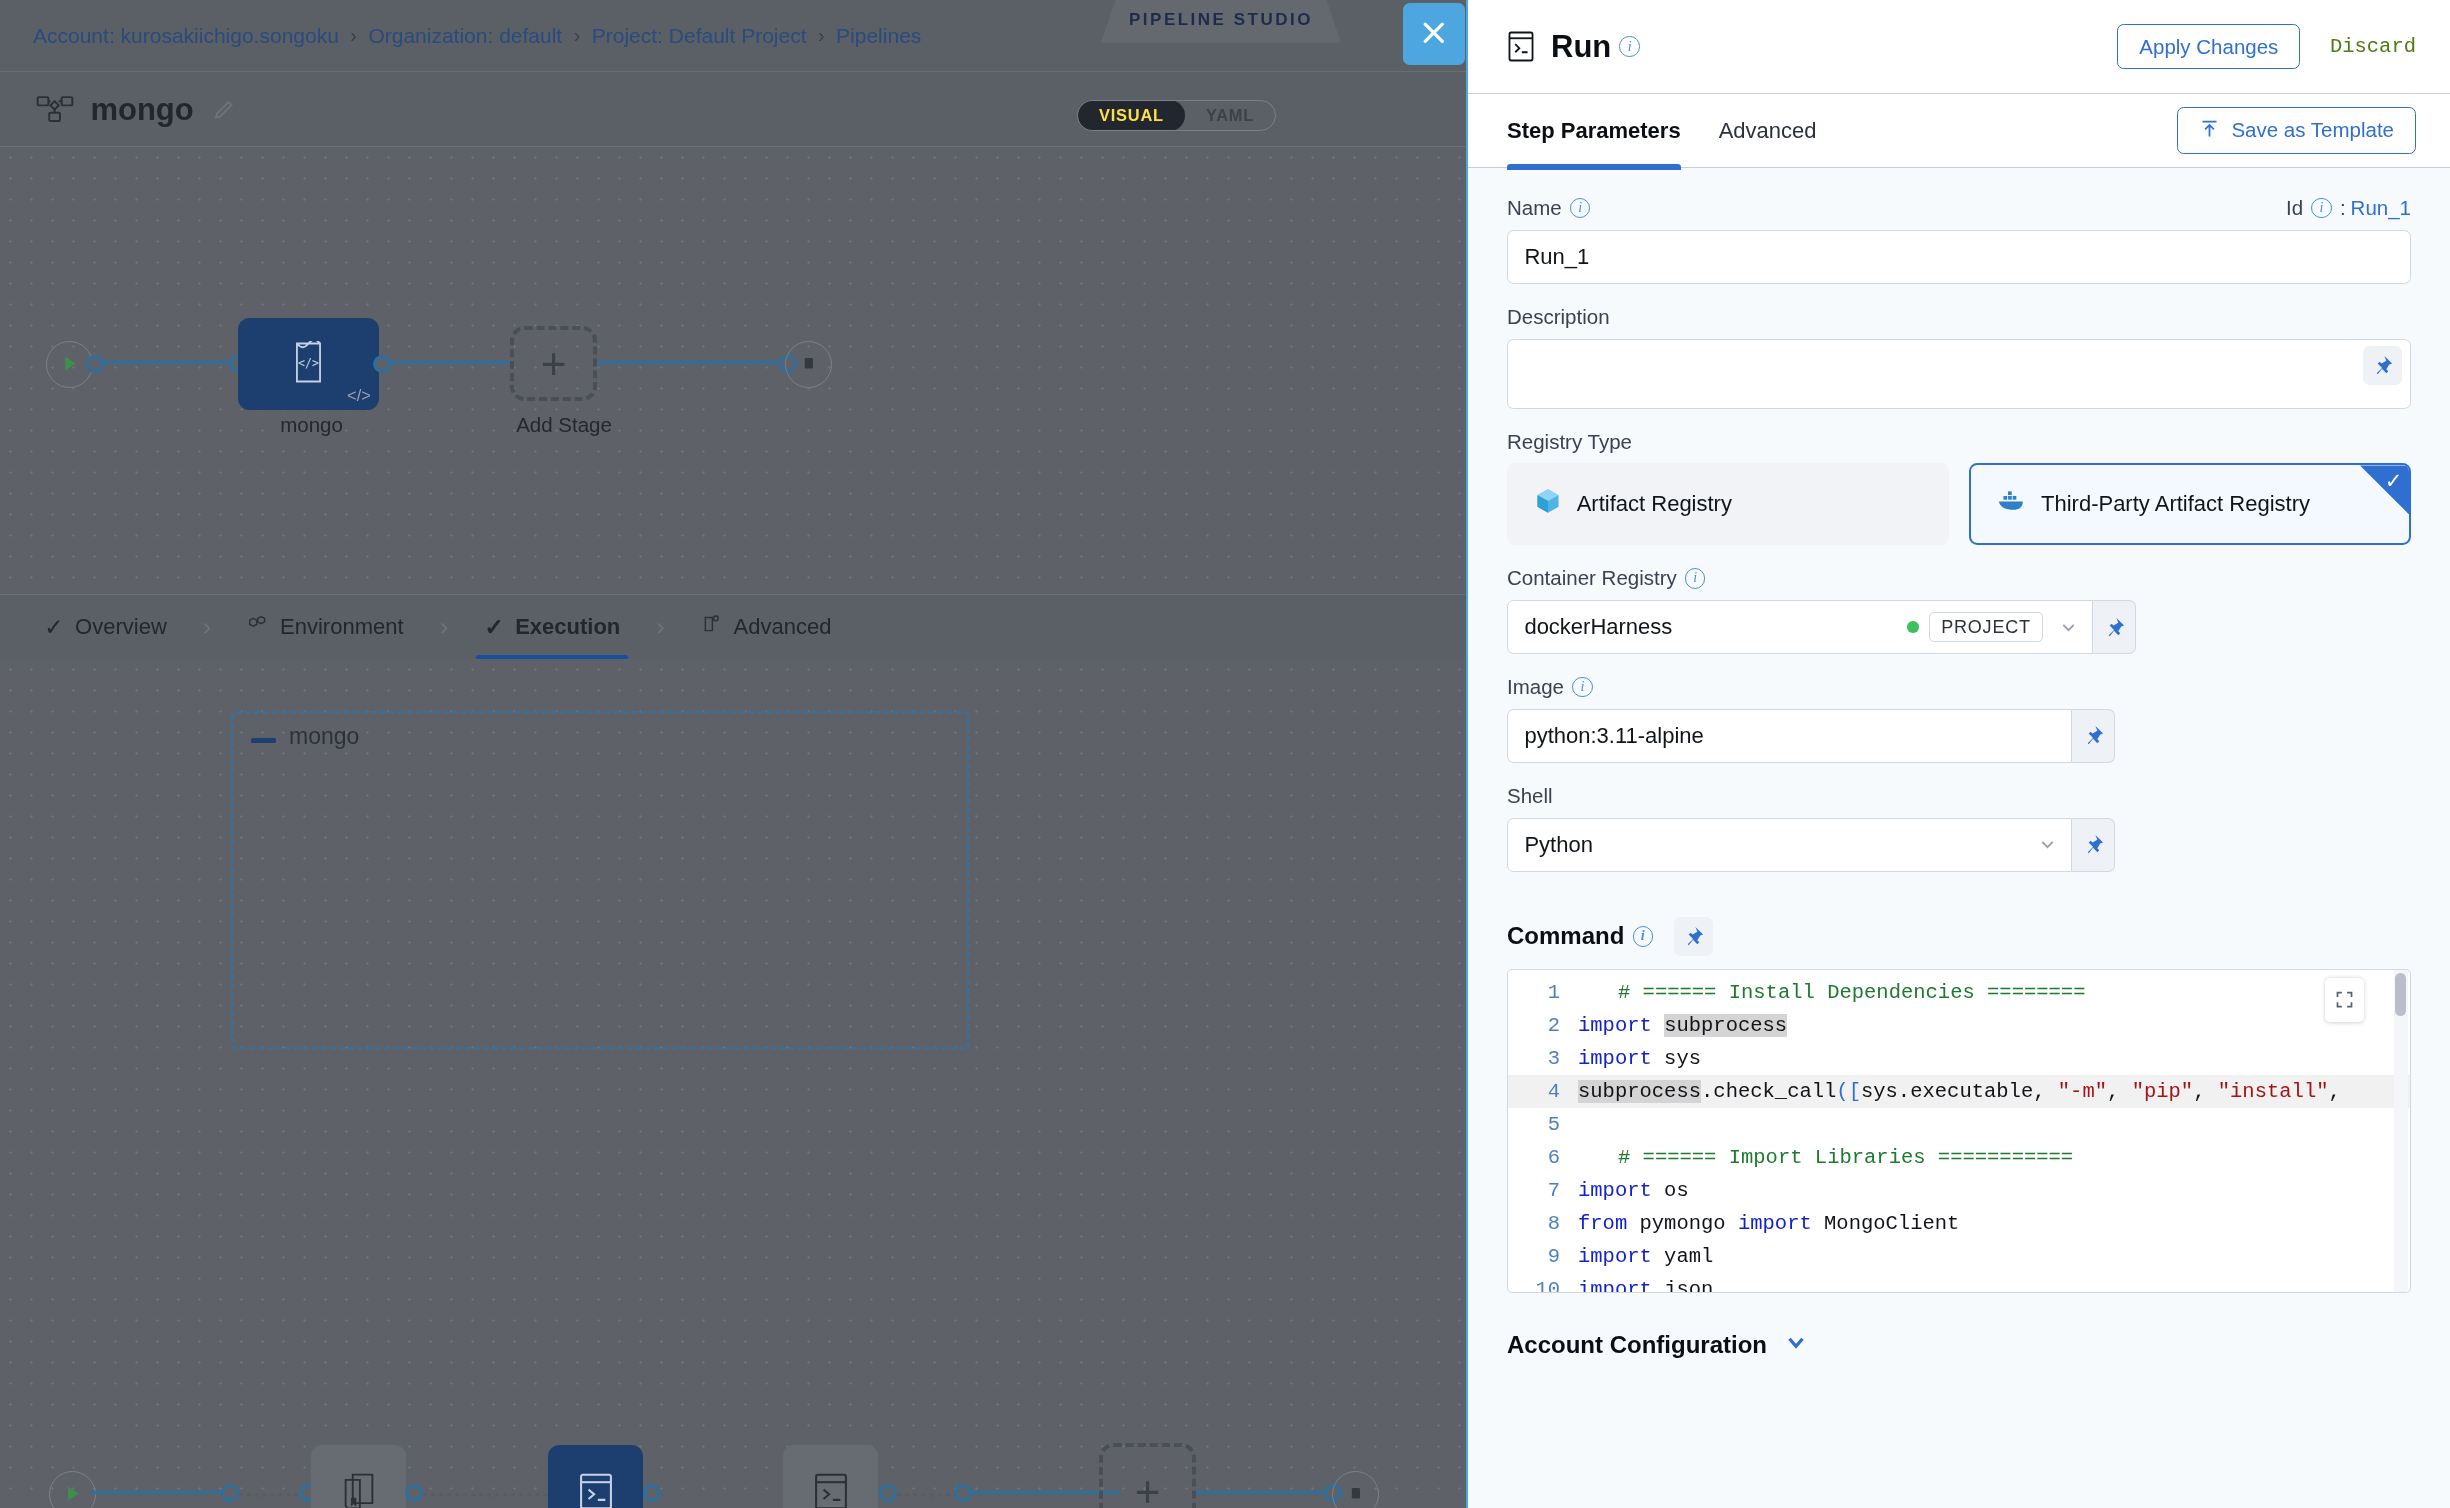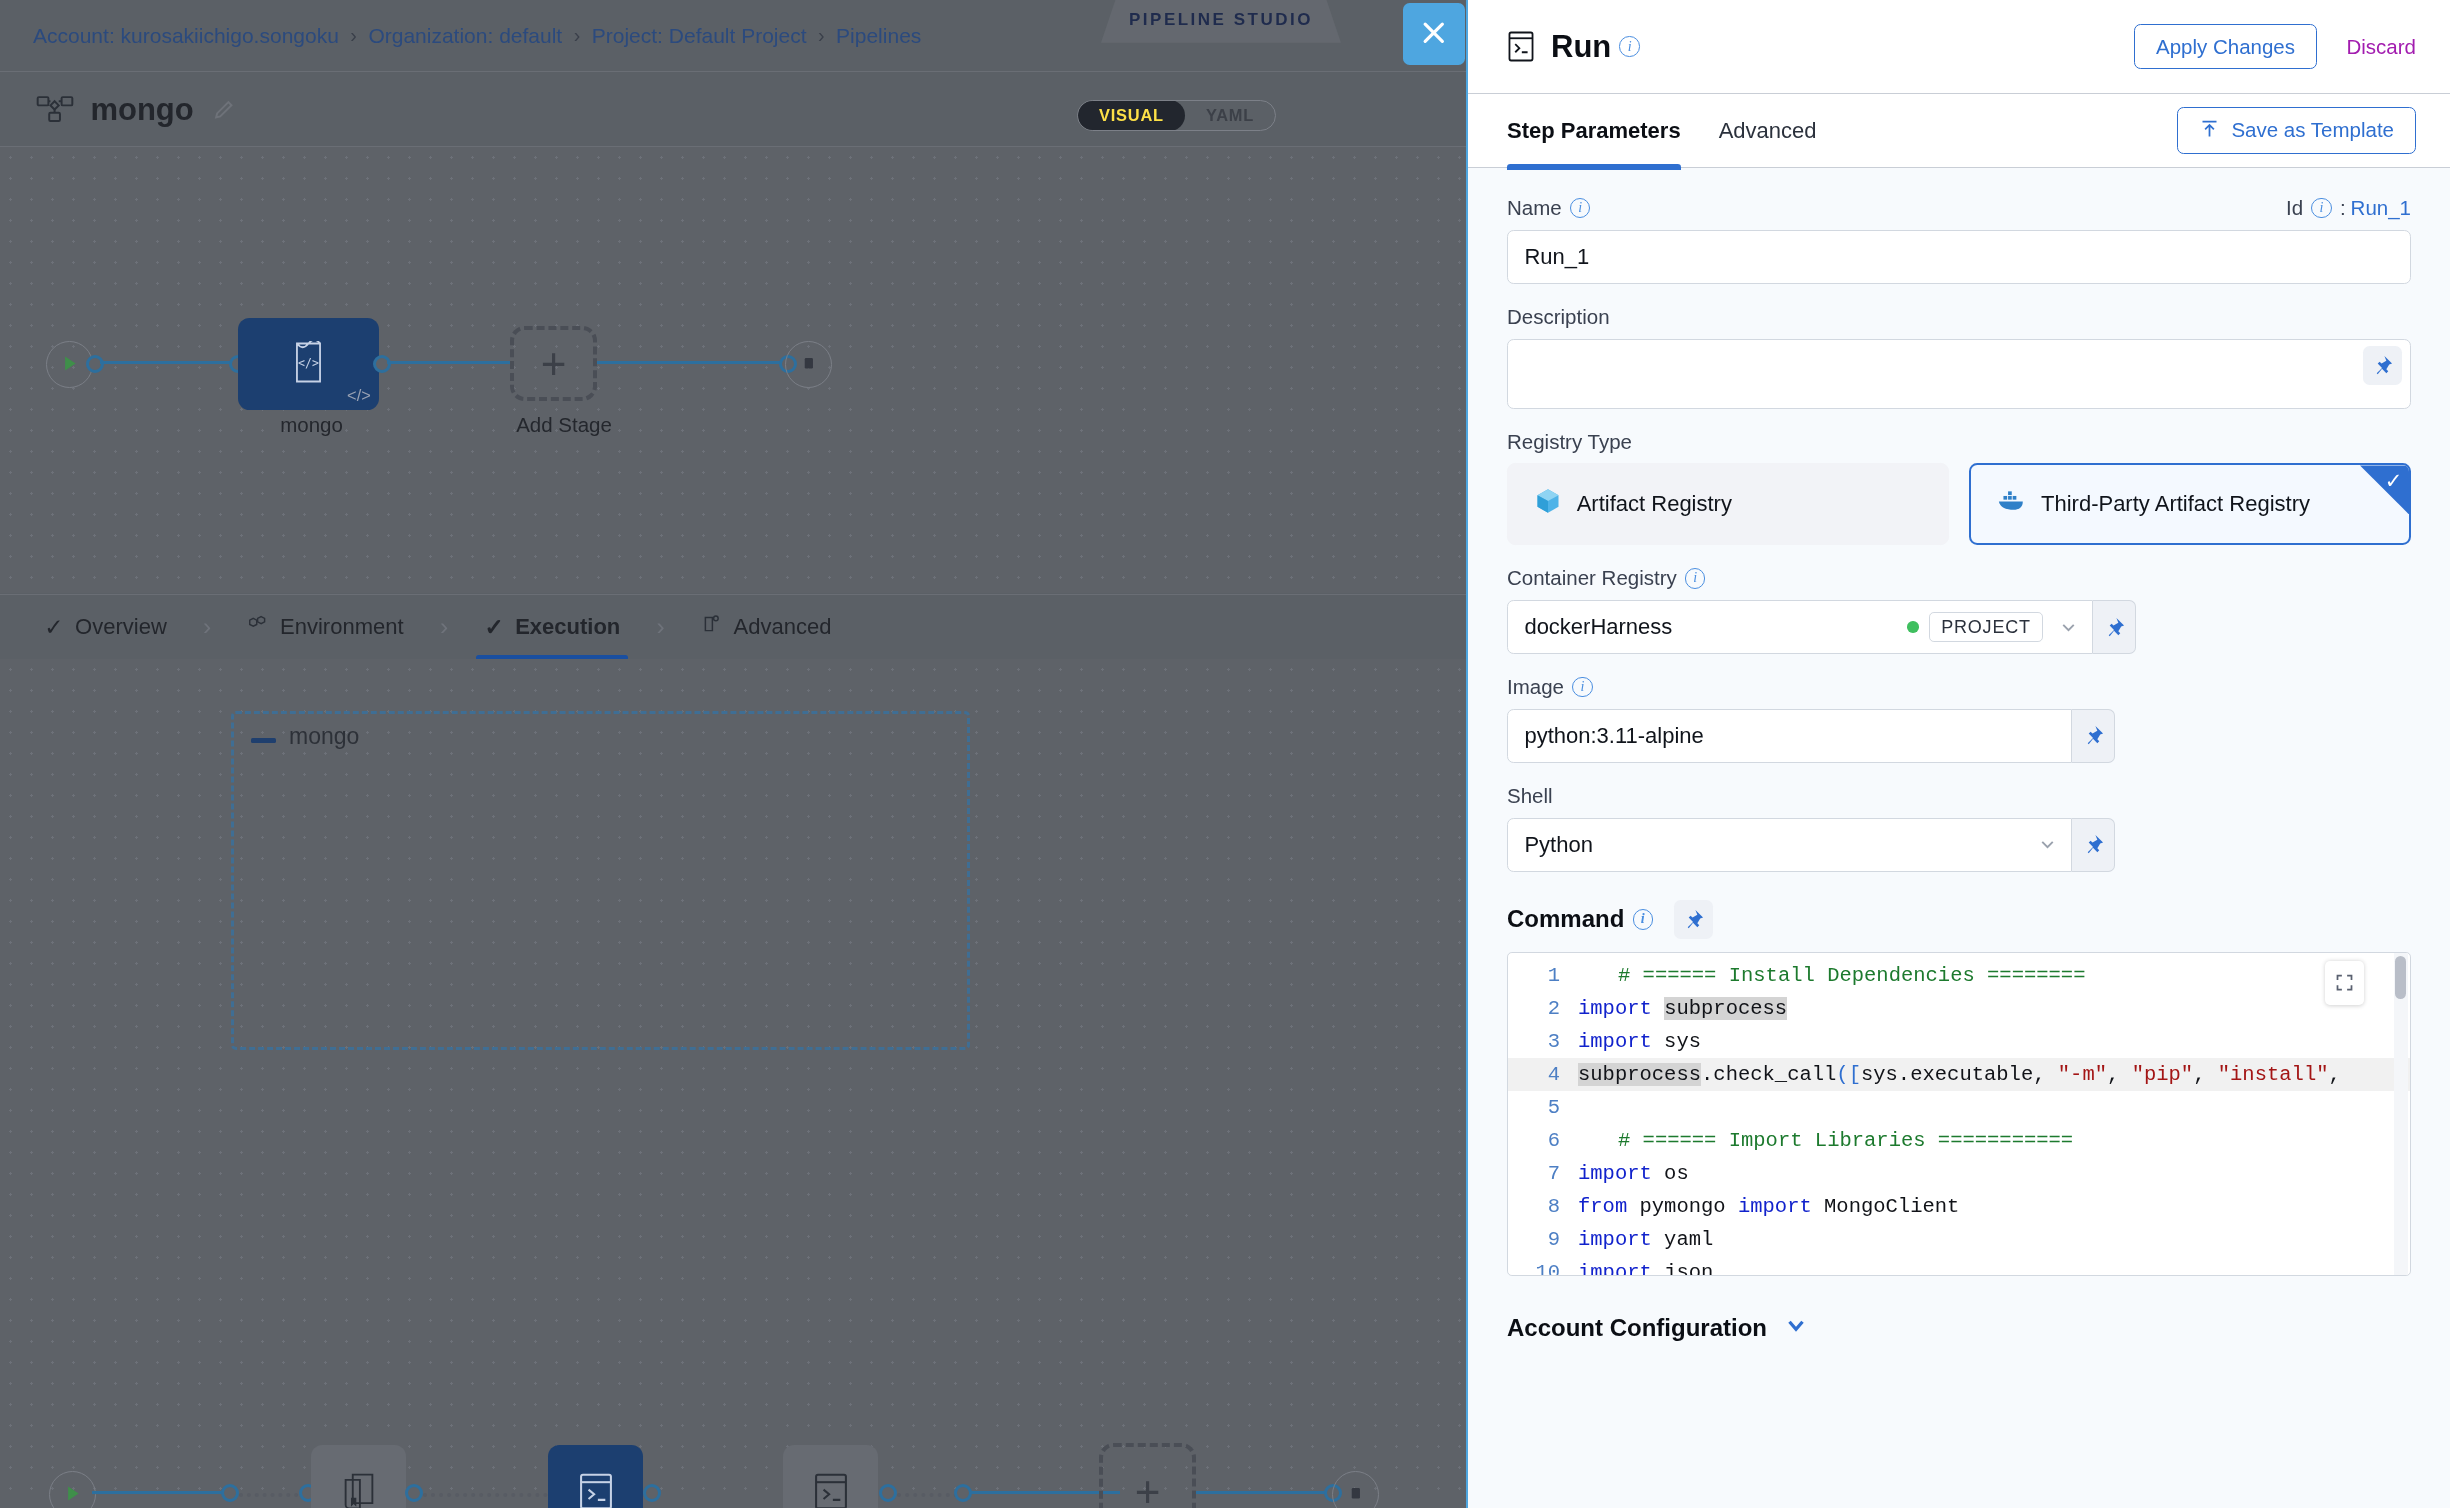--- a/index.html
+++ b/index.html
@@ -149,21 +149,21 @@
     border: 1.6px solid #4a8ee0; color: #4a8ee0;
     font-size: 14px; font-style: italic; font-family: "Liberation Serif", serif;
     margin-left: 8.2px; vertical-align: middle; flex: 0 0 auto;
   }
   .spacer { flex: 1 1 auto; }
   .btn-outline {
     border: 1.6px solid #2f6fd0; border-radius: 6.6px; color: #2f6fd0;
     background: #fff; font-size: 20.5px; padding: 9.8px 21px;
     font-family: "Liberation Sans", sans-serif;
   }
-  .link-btn { color: #a21caf; font-size: 20.5px; margin-left: 29.5px; }
+  .link-btn { color: #4d7c0f; font-size: 20.5px; margin-left: 29.5px; font-family: Liberation Mono, monospace; }
 
   .panel-tabs {
     height: 75px; border-top: 1.6px solid #c9ced6; border-bottom: 1.6px solid #c9ced6;
     display: flex; align-items: center; padding: 0 34px 0 39px; flex: 0 0 auto;
     position: relative;
   }
   .ptab { font-size: 22px; color: #2b313c; height: 75px; display: flex; align-items: center; position: relative; }
   .ptab.active { font-weight: bold; color: #0b0e14; }
   .ptab.active::after {
     content: ""; position: absolute; left: 0; right: 0; bottom: -1.6px;
@@ -585,21 +585,21 @@
           </span>
         </div>
         <div class="pin-attach">
           <svg viewBox="0 0 24 24" width="23" height="23" fill="#2f6fd0">
               <path d="M14 2 l8 8 -3 1 -3 5 2 2 -2 2 -4.5-4.5L7 21l-1-1 5.5-5.5L7 10l2-2 2 2 5-3z"></path>
             </svg>
         </div>
       </div>
 
       
-      <div style="display:flex;align-items:center;gap:21px;margin-top:28px;">
+      <div style="display:flex;align-items:center;gap:21px;margin-top:45px;">
         <span style="font-size:24px;font-weight:bold;color:#0b0e14;display:flex;align-items:center;">
           <span>Command</span>
           <span class="info-i">i</span>
         </span>
         <span class="pin-sq" style="position:relative;">
           <svg viewBox="0 0 24 24" width="23" height="23" fill="#2f6fd0">
               <path d="M14 2 l8 8 -3 1 -3 5 2 2 -2 2 -4.5-4.5L7 21l-1-1 5.5-5.5L7 10l2-2 2 2 5-3z"></path>
             </svg>
         </span>
       </div>

